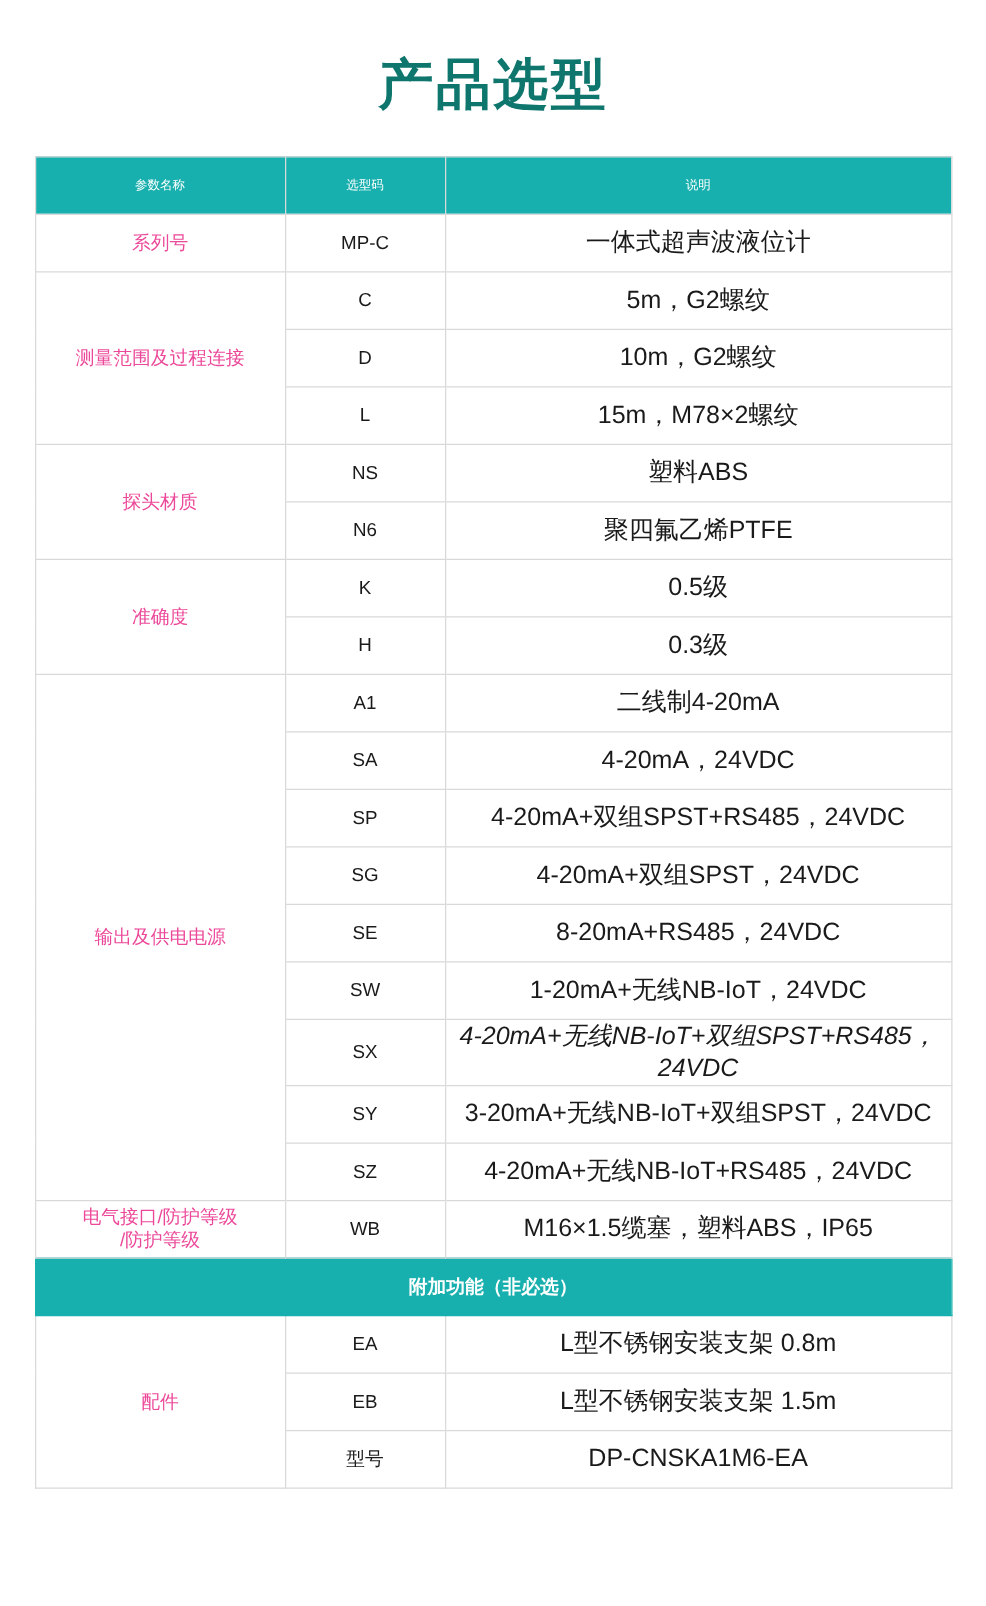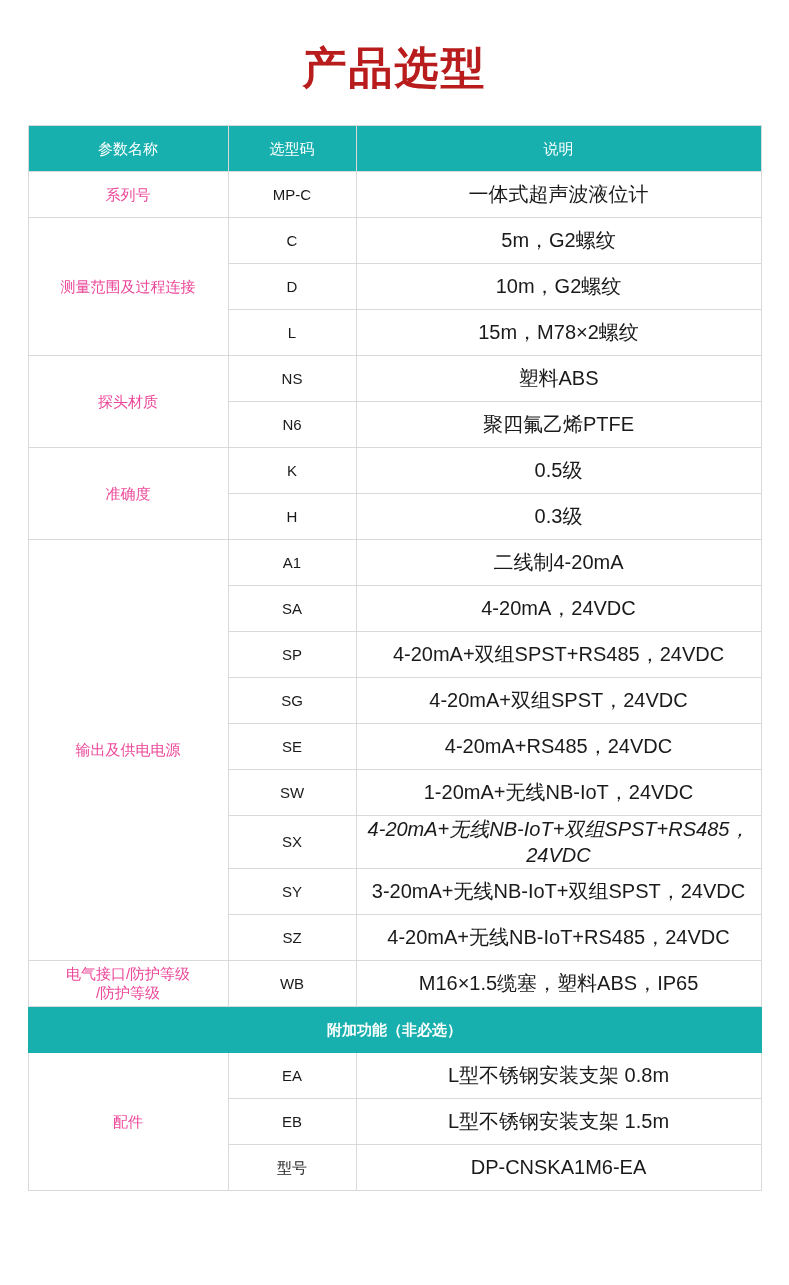--- a/index.html
+++ b/index.html
@@ -17,21 +17,21 @@
     width: 789px;
     box-sizing: border-box;
     padding: 0;
     position: relative;
   }
   .page-title {
     text-align: center;
     font-size: 44px;
     font-weight: bold;
     letter-spacing: 2px;
-    color: #b91c1c;
+    color: #0f766e;
     padding-top: 42px;
     padding-bottom: 30px;
     line-height: 1.2;
   }
   table.spec {
     width: 733px;
     margin: 0 auto;
     border-collapse: collapse;
     table-layout: fixed;
     font-size: 15px;
@@ -47,21 +47,21 @@
     font-weight: normal;
   }
   .col-a { width: 200px; }
   .col-b { width: 128px; }
   .col-c { width: 405px; }
 
   thead th {
     background: #17b0ae;
     color: #ffffff;
     font-weight: bold;
-    font-size: 15px;
+    font-size: 10px;
     height: 50px;
     border: 1px solid #17b0ae;
   }
   td.param {
     font-size: 15px;
     color: #ec4899;
   }
   td.code {
     font-size: 15px;
   }
@@ -154,21 +154,21 @@
       <tr>
         <td class="code">SP</td>
         <td class="desc">4-20mA+双组SPST+RS485，24VDC</td>
       </tr>
       <tr>
         <td class="code">SG</td>
         <td class="desc">4-20mA+双组SPST，24VDC</td>
       </tr>
       <tr>
         <td class="code">SE</td>
-        <td class="desc">4-20mA+RS485，24VDC</td>
+        <td class="desc">8-20mA+RS485，24VDC</td>
       </tr>
       <tr>
         <td class="code">SW</td>
         <td class="desc">1-20mA+无线NB-IoT，24VDC</td>
       </tr>
       <tr>
         <td class="code">SX</td>
         <td class="desc small-desc">4-20mA+无线NB-IoT+双组SPST+RS485，24VDC</td>
       </tr>
       <tr>

